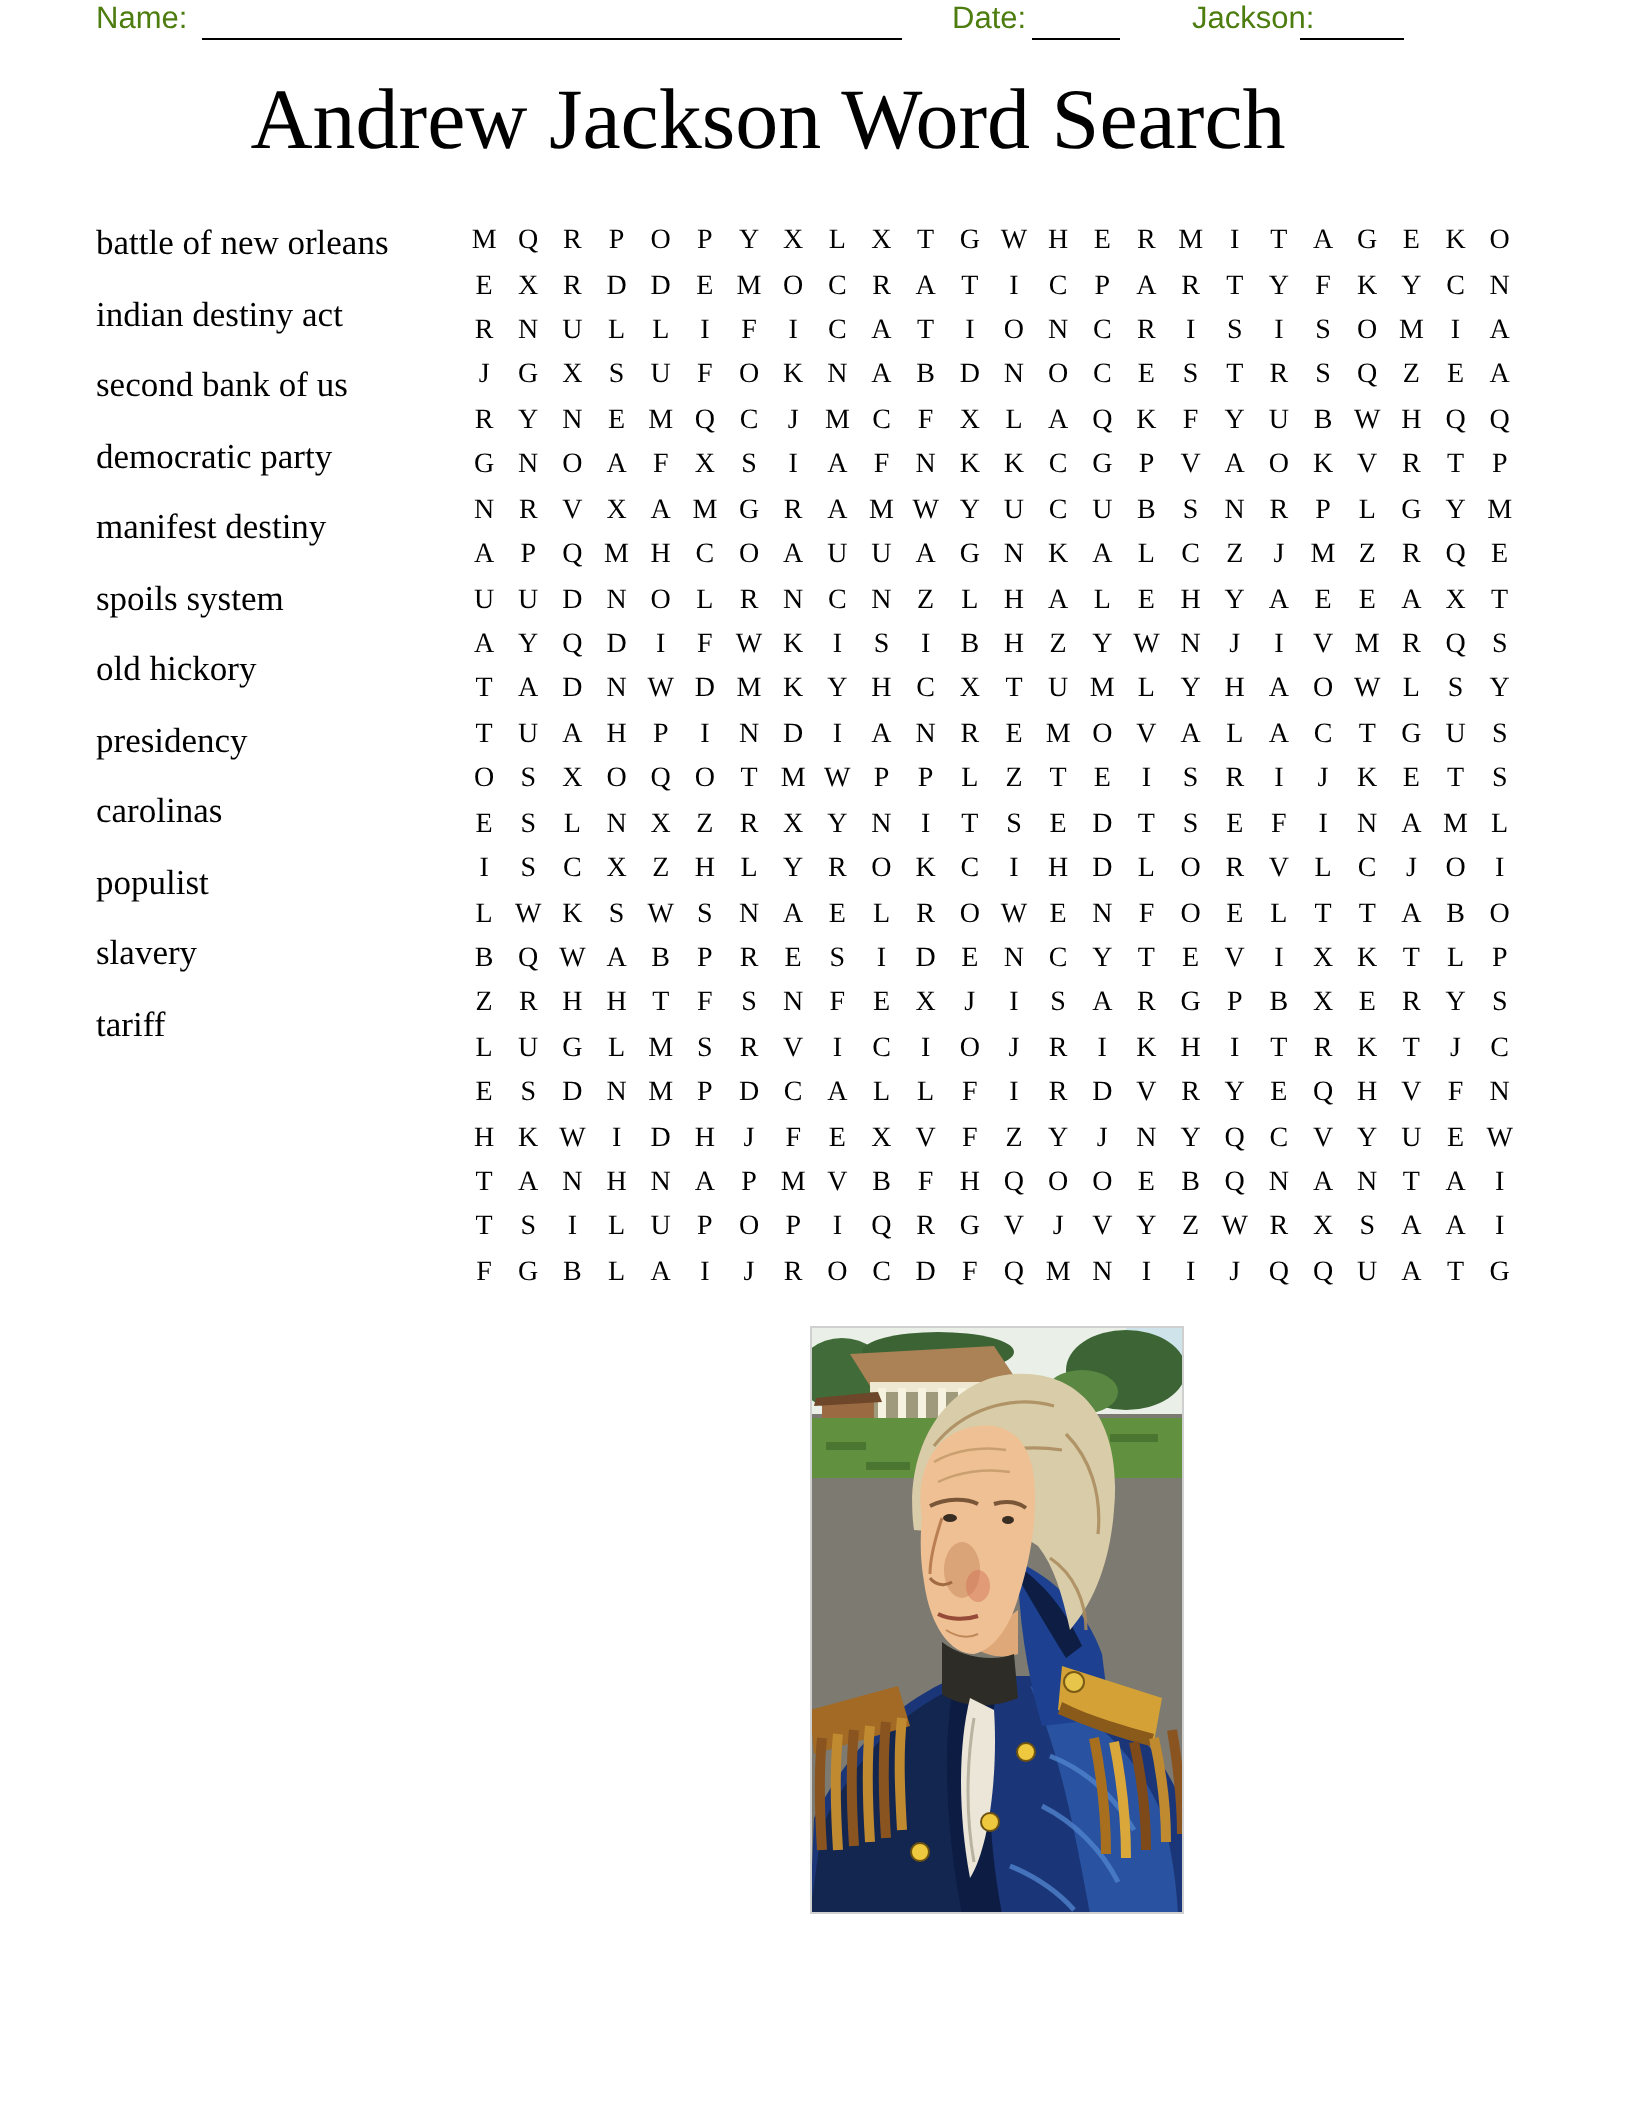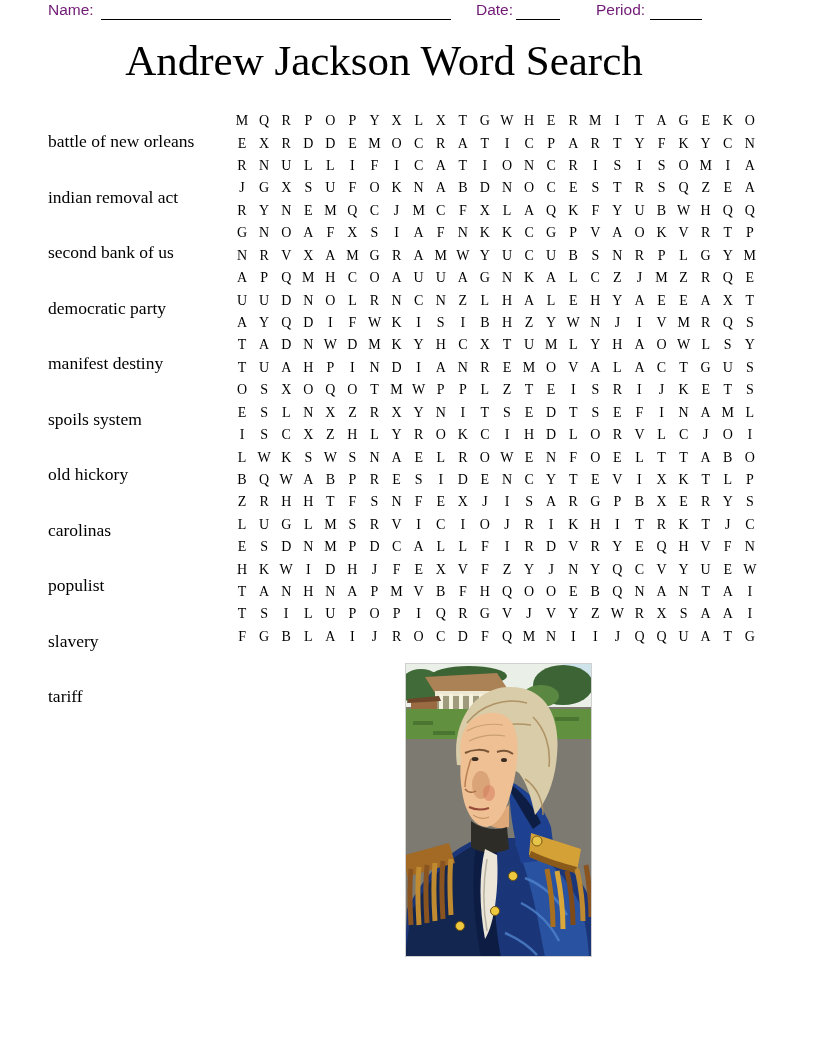--- a/index.html
+++ b/index.html
@@ -1,63 +1,64 @@
 <!DOCTYPE html>
 <html><head>
 <meta charset="utf-8">
 <style>
   html,body{margin:0;padding:0;background:#fff;}
   .page{position:relative;width:816px;height:1056px;background:#ffffff;overflow:hidden;
         font-family:"Liberation Serif",serif;color:#111;}
   
-  .hdr-label{position:absolute;font-family:"Liberation Sans",sans-serif;font-size:15.5px;color:#701a75;top:1px;}
+  .hdr-label{position:absolute;font-family:"Liberation Sans",sans-serif;font-size:15.5px;color:#4d7c0f;top:1px;}
   .blank-line{position:absolute;height:16px;border-bottom:1.6px solid #000;top:3px;}
   #name-label{left:48px;}
   #name-line{left:101px;width:350px;}
   #date-label{left:476px;}
   #date-line{left:516px;width:44px;}
   #period-label{left:596px;}
   #period-line{left:650px;width:52px;}
   
   .title{position:absolute;top:36px;left:0;width:768px;text-align:center;
          font-family:"Liberation Serif",serif;font-size:43px;font-weight:400;color:#000;white-space:nowrap;}
   
   .word-list{position:absolute;left:48px;top:109px;width:185px;}
-  .word{height:35.55px;font-size:17.5px;line-height:24px;color:#000;margin-top:20px;}
+  .word{height:35.55px;font-size:17.5px;line-height:24px;color:#000;}
   
   .letter-grid{position:absolute;left:231px;top:110px;display:grid;
                grid-template-columns:repeat(24,22.08px);grid-auto-rows:22.43px;}
   .cell{display:flex;align-items:center;justify-content:center;
         font-family:"Liberation Serif",serif;font-size:14px;color:#000;}
   
   .portrait{position:absolute;left:405px;top:663px;width:187px;height:294px;}
   .portrait svg{display:block;}
 </style>
 </head>
 <body>
 
 <div class="page">
 
   <span class="hdr-label" id="name-label">Name:</span>
   <span class="blank-line" id="name-line"></span>
   <span class="hdr-label" id="date-label">Date:</span>
   <span class="blank-line" id="date-line"></span>
-  <span class="hdr-label" id="period-label">Period:</span>
+  <span class="hdr-label" id="period-label">Jackson:</span>
   <span class="blank-line" id="period-line"></span>
 
   <div class="title">Andrew Jackson Word Search</div>
 
   <div class="word-list">
       <div class="word">battle of new orleans</div>
-      <div class="word">indian removal act</div>
+      <div class="word">indian destiny act</div>
       <div class="word">second bank of us</div>
       <div class="word">democratic party</div>
       <div class="word">manifest destiny</div>
       <div class="word">spoils system</div>
       <div class="word">old hickory</div>
+      <div class="word">presidency</div>
       <div class="word">carolinas</div>
       <div class="word">populist</div>
       <div class="word">slavery</div>
       <div class="word">tariff</div>
     </div>
 
   <div class="letter-grid">
       <div class="cell">M</div>
       <div class="cell">Q</div>
       <div class="cell">R</div>

